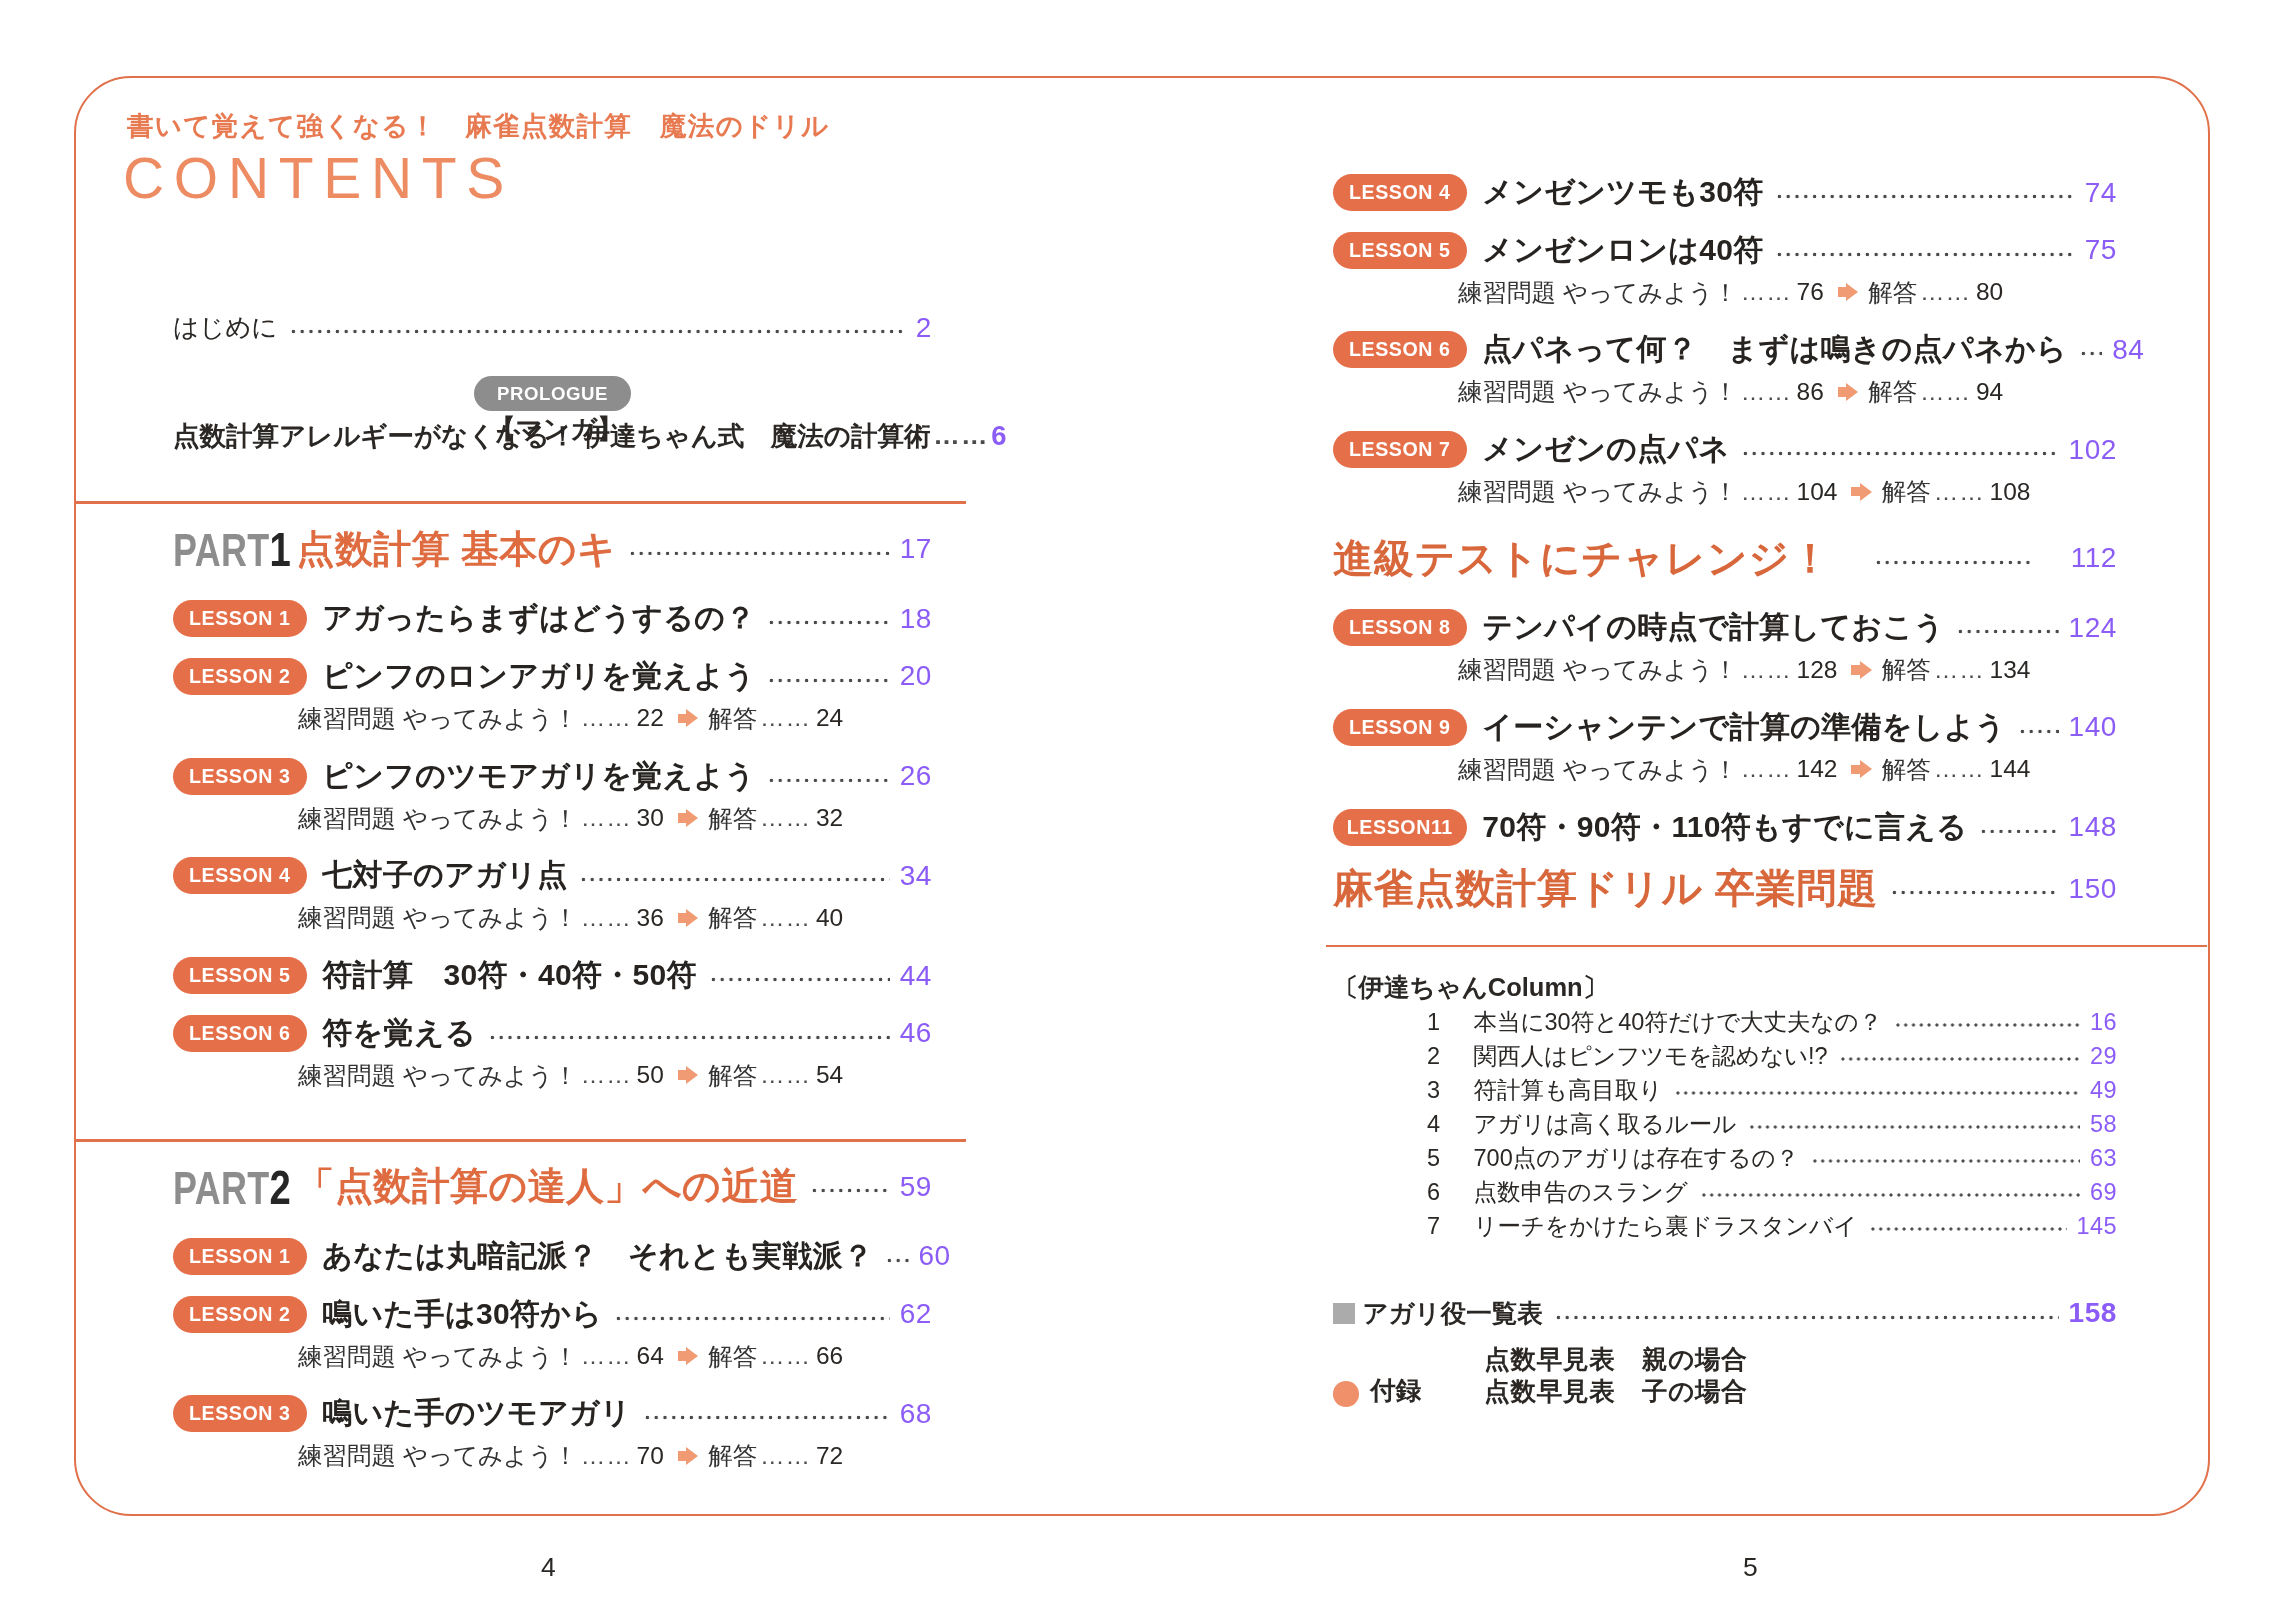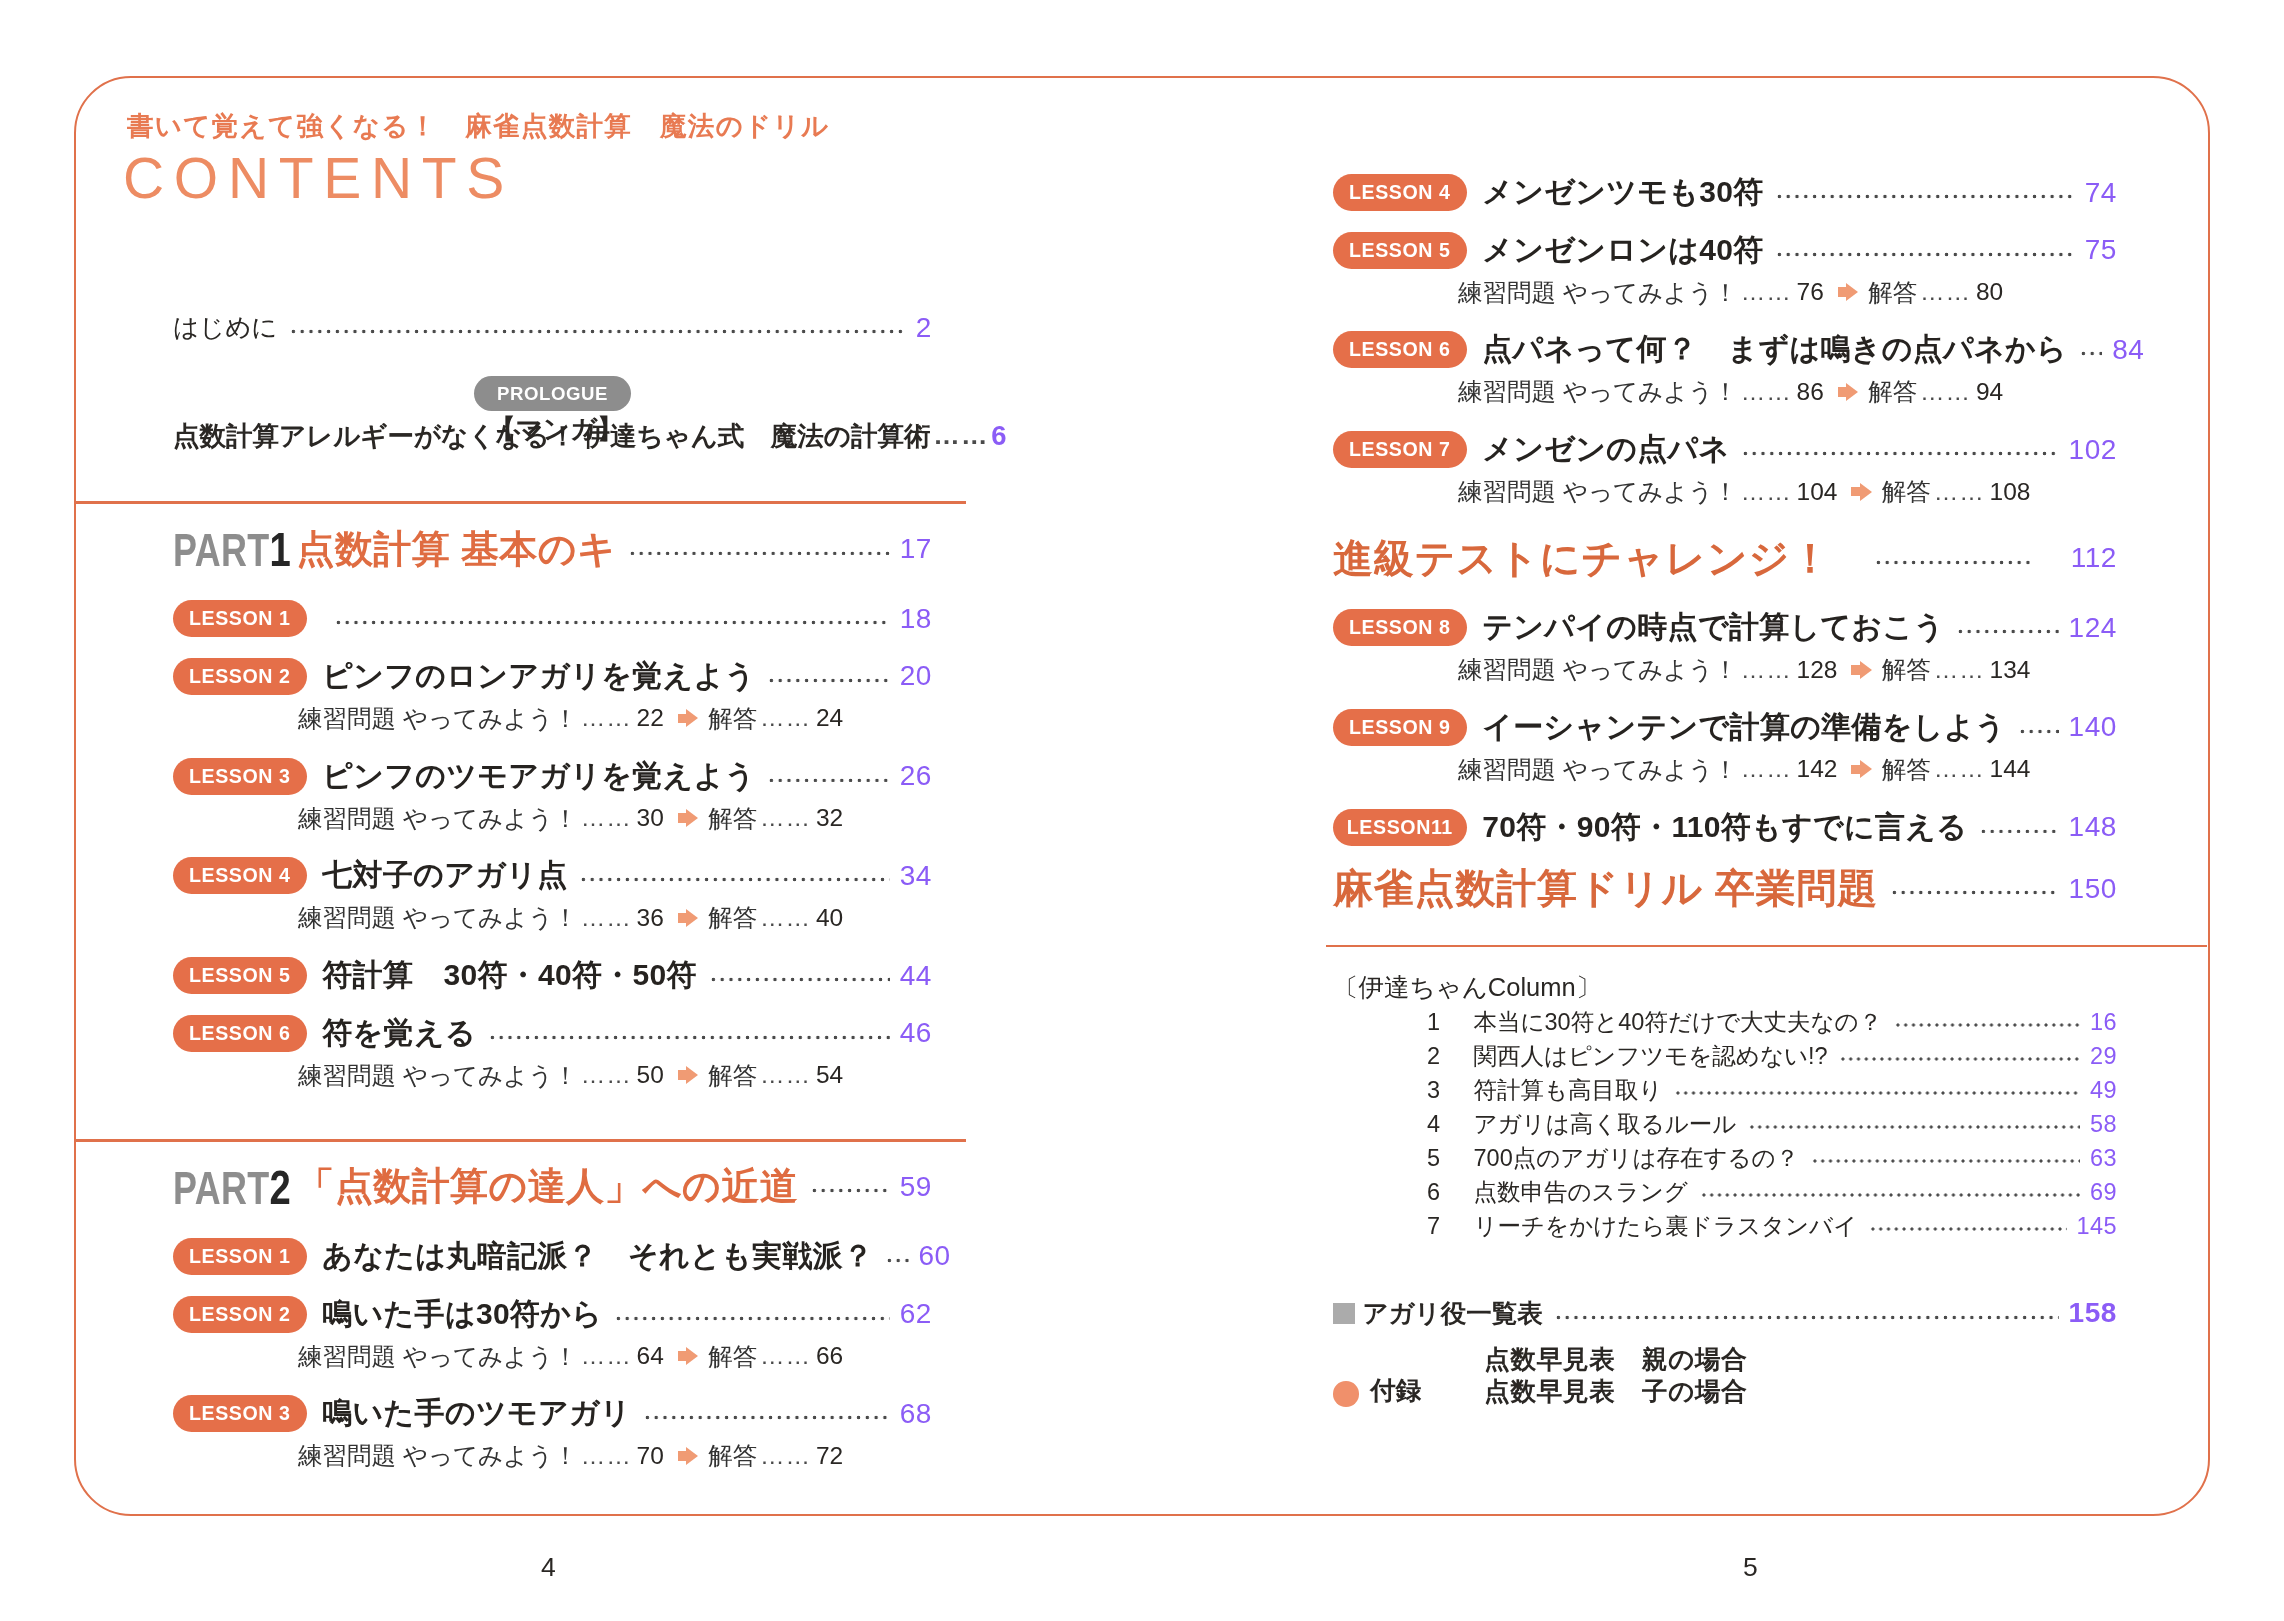--- a/index.html
+++ b/index.html
@@ -66,21 +66,21 @@
   .arrow-icon{display:inline-flex;align-items:center;margin:0 9.8px 0 11.8px;}
   .arrow-bar{width:8.8px;height:9.8px;background:#f09b74;}
   .arrow-head{width:0;height:0;border-top:9.8px solid transparent;
     border-bottom:9.8px solid transparent;border-left:12.7px solid #f09b74;}
 
   .row-heading{margin-top:11.8px;height:55px;}
   .row-practice + .row-heading{margin-top:20.6px;gap:31px;}
   .row-lesson + .row-heading{margin-top:11.8px;}
   .heading-title{font-size:40px;font-weight:bold;color:#d8683c;letter-spacing:0.02em;}
 
-  .row-column-head{margin-top:22.5px;height:35px;font-size:25.5px;font-weight:normal;}
+  .row-column-head{margin-top:22.5px;height:35px;font-size:25.5px;font-weight:bold;}
   .row-column-item{margin-top:1px;height:33px;font-size:23.5px;padding-left:86px;}
   .col-num{width:29px;flex:0 0 auto;text-align:center;margin-right:25.5px;}
 
   .row-square{margin-top:53px;height:35px;font-size:25.5px;font-weight:bold;}
   .square-bullet{width:21.6px;height:21.6px;background:#ababab;margin-right:7.8px;flex:0 0 auto;}
 
   .row-appendix{margin-top:11.8px;align-items:flex-end;}
   .circle-bullet{width:25.5px;height:25.5px;border-radius:50%;background:#f0906b;
     margin:4.9px 11.8px 0 0;flex:0 0 auto;}
   .appendix-label{font-size:25.5px;font-weight:bold;margin-right:63px;line-height:33px;}
@@ -115,20 +115,21 @@
       </div>
       <div class="row-divider"></div>
       <div class="row row-part">
         <span class="part-label-wrap"><span class="part-word">PART</span><span class="part-num">1</span></span>
         <span class="part-title">点数計算 基本のキ</span>
         <span class="leader"></span>
         <span class="page-num">17</span>
       </div>
       <div class="row row-lesson">
         <span class="badge badge-orange">LESSON 1</span>
+        <span class="lesson-title">アガったらまずはどうするの？</span>
         <span class="leader"></span>
         <span class="page-num">18</span>
       </div>
       <div class="row row-lesson">
         <span class="badge badge-orange">LESSON 2</span>
         <span class="lesson-title">ピンフのロンアガリを覚えよう</span>
         <span class="leader"></span>
         <span class="page-num">20</span>
       </div>
       <div class="row row-practice">

